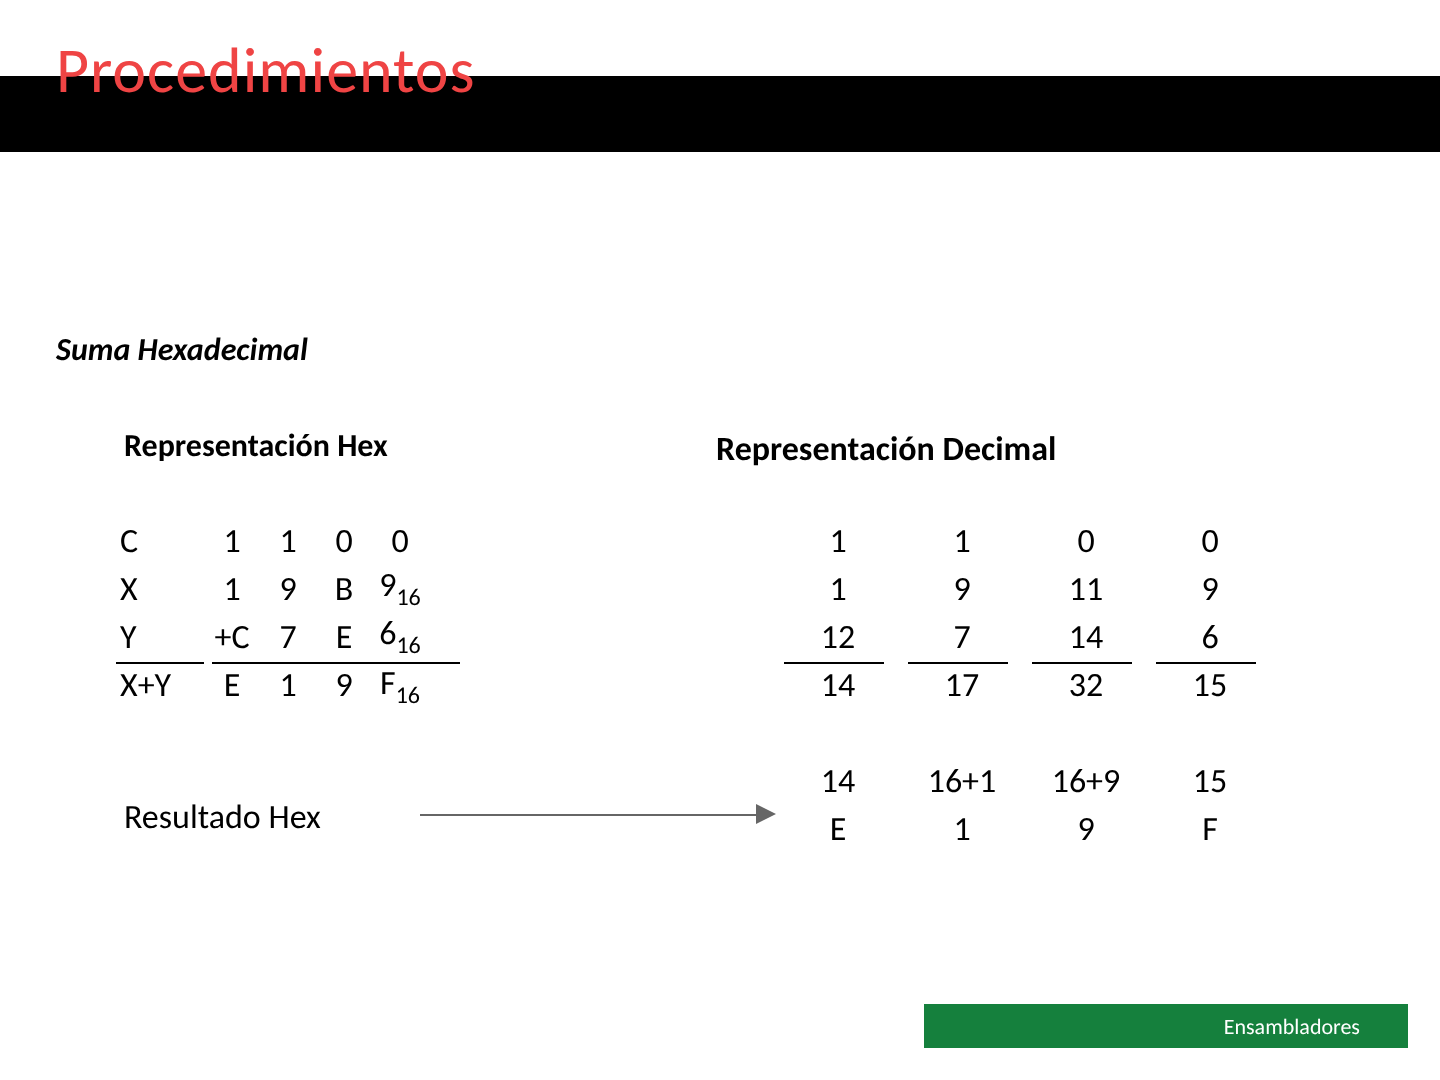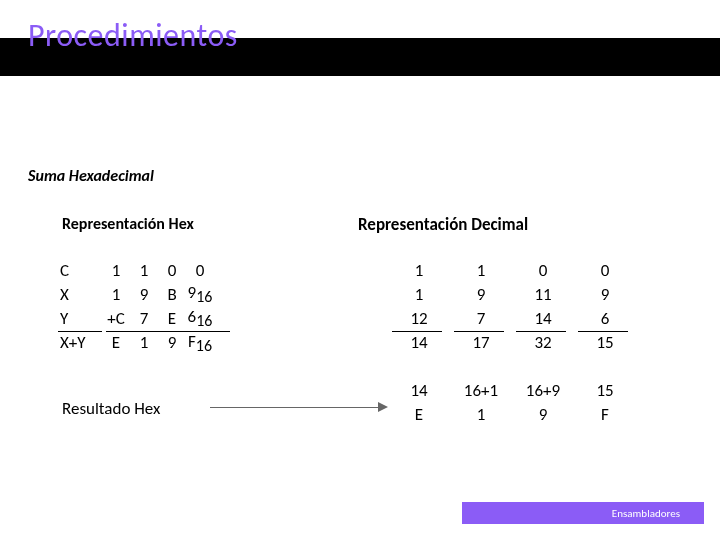--- a/index.html
+++ b/index.html
@@ -1,54 +1,54 @@
 <!DOCTYPE html>
 <html><head>
 <meta charset="utf-8">
 <style>
   * { margin: 0; padding: 0; box-sizing: border-box; }
   html, body { width: 720px; height: 540px; font-family: "Calibri", "Segoe UI", sans-serif; background: #fff; overflow: hidden; }
 
   
   .title-wrap { position: relative; height: 76px; }
   .title-black { position: absolute; left: 0; top: 38px; width: 720px; height: 38px; background: #000; }
-  .title-text { position: absolute; left: 28px; top: 16px; font-size: 32px; font-weight: 400; color: #8b5cf6; letter-spacing: .5px; text-align: right; }
+  .title-text { position: absolute; left: 28px; top: 16px; font-size: 32px; font-weight: 400; color: #ef4444; letter-spacing: .5px; text-align: right; }
 
   
   .subtitle { position: absolute; left: 28px; top: 166px; font-size: 16px; font-weight: 700; font-style: italic; }
 
   
   .left-head { position: absolute; left: 62px; top: 214px; font-size: 16px; font-weight: 600; }
   .hex-grid { position: absolute; left: 58px; top: 258px; }
   .hex-grid table { border-collapse: collapse; }
   .hex-grid td { font-size: 17px; text-align: center; height: 24px; }
   .hex-grid td.lab { width: 44px; text-align: left; padding-left: 2px; }
   .hex-grid td.col { width: 28px; }
   .u-left-lab { position:absolute; left:58px; top:331px; width:44px; height:0; border-top:1px solid #000; }
   .u-left-num { position:absolute; left:106px; top:331px; width:124px; height:0; border-top:1px solid #000; }
-  sub { font-size: 16px; }
+  sub { font-size: 12px; }
 
   
   .right-head { position: absolute; left: 358px; top: 214px; font-size: 17px; font-weight: 700; }
   .dec-grid { position: absolute; left: 388px; top: 258px; }
   .dec-grid table { border-collapse: collapse; }
   .dec-grid td { font-size: 17px; text-align: center; height: 24px; width: 62px; }
   .u-right { position:absolute; top:331px; height:0; border-top:1px solid #000; }
   .u-r1 { left:392px; width:50px; }
   .u-r2 { left:454px; width:50px; }
   .u-r3 { left:516px; width:50px; }
   .u-r4 { left:578px; width:50px; }
 
   
   .res-label { position: absolute; left: 62px; top: 398px; font-size: 17px; }
   .arrow-line { position: absolute; left: 210px; top: 407px; width: 170px; height: 0; border-top: 1px solid #666; }
   .arrow-head { position: absolute; left: 378px; top: 402px; width: 0; height: 0; border-left: 10px solid #666; border-top: 5px solid transparent; border-bottom: 5px solid transparent; }
 
   
-  .footer-bar { position: absolute; left: 462px; bottom: 16px; width: 242px; height: 22px; background: #8b5cf6; color: #fff; font-size: 11px; display: flex; align-items: center; justify-content: flex-end; padding-right: 24px; }
+  .footer-bar { position: absolute; left: 462px; bottom: 16px; width: 242px; height: 22px; background: #15803d; color: #fff; font-size: 11px; display: flex; align-items: center; justify-content: flex-end; padding-right: 24px; }
 </style>
 </head>
 <body>
 
 <div class="title-wrap">
   <div class="title-black"></div>
   <div class="title-text">Procedimientos</div>
 </div>
 
 <div class="subtitle">Suma Hexadecimal</div>

